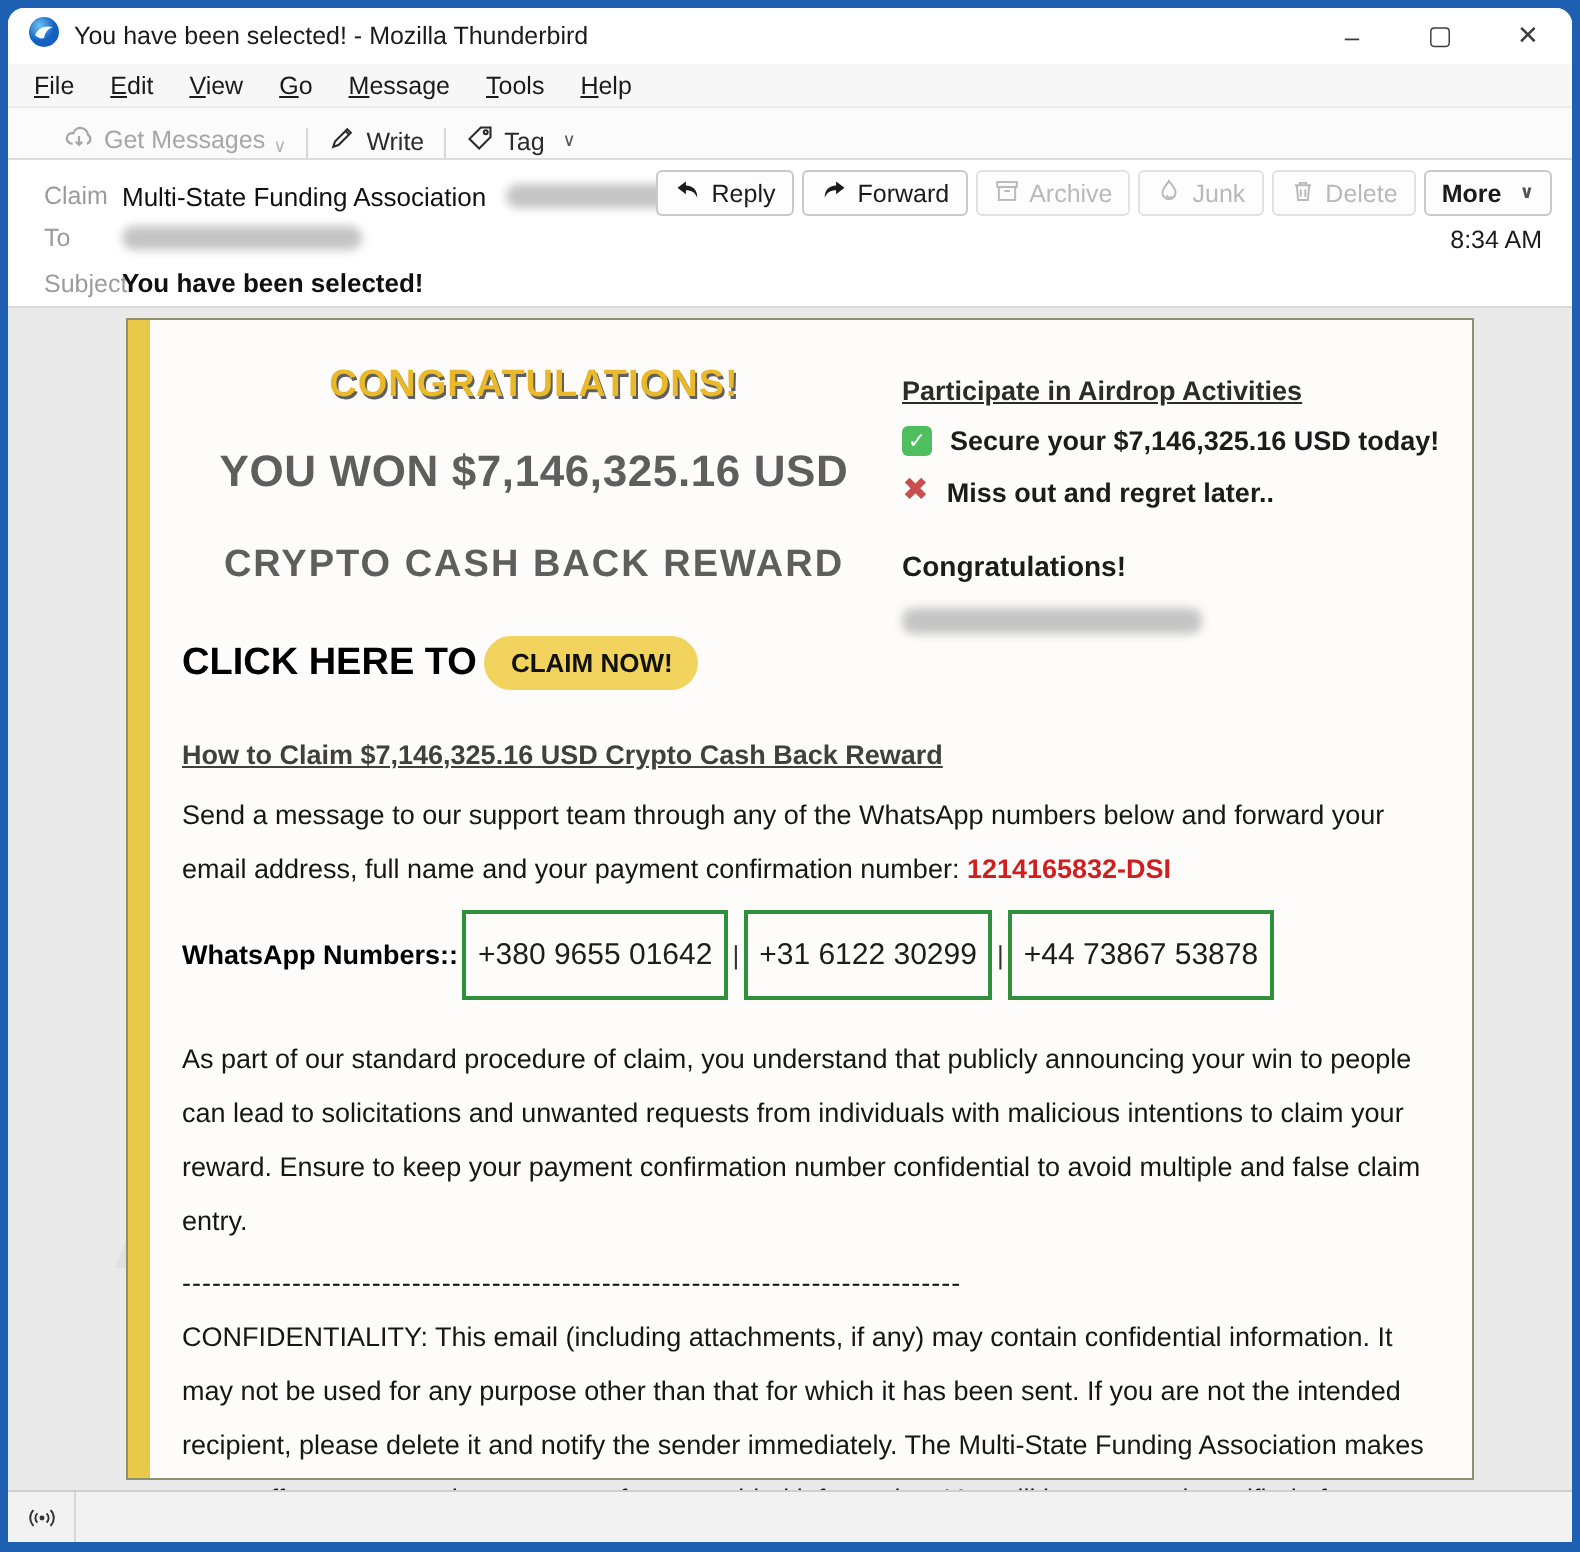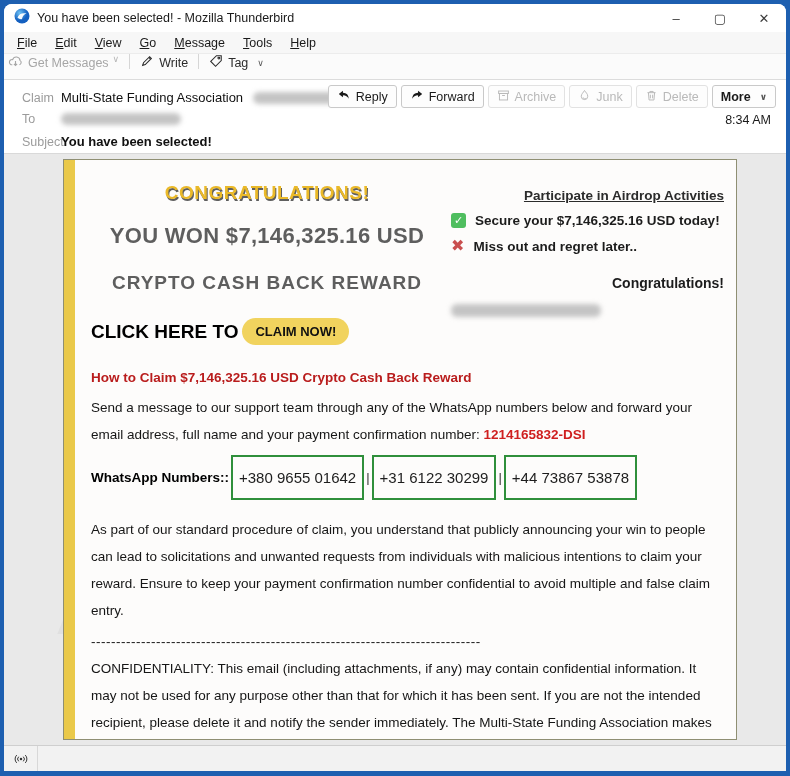--- a/index.html
+++ b/index.html
@@ -12,21 +12,21 @@
   .tb-left{display:flex;align-items:center;gap:7px}
   .tb-title{font-size:12.5px;color:#1a1a1a}
   .tb-controls{display:flex;height:28px}
   .wbtn{width:44px;display:flex;align-items:center;justify-content:center;font-size:13px;color:#3c3c3c;cursor:default}
 
   
   .menubar{height:21px;background:#f7f7f7;display:flex;align-items:center;gap:18px;padding-left:13px;font-size:12.5px;color:#1a1a1a;flex:0 0 auto}
   .menu-item u{text-decoration:underline}
 
   
-  .toolbar{height:27px;background:#fbfbfb;display:flex;align-items:flex-start;padding-left:4px;border-bottom:1px solid #dcdcdc;border-top:1px solid #ececec;flex:0 0 auto;font-size:12.5px;color:#2b2b2b}
+  .toolbar{height:27px;background:#fbfbfb;display:flex;align-items:flex-end;padding-left:28px;border-bottom:1px solid #dcdcdc;border-top:1px solid #ececec;flex:0 0 auto;font-size:12.5px;color:#2b2b2b}
   .tbtn{display:flex;align-items:center;gap:5px}
   .tbtn.disabled{color:#a6a6a6}
   .chev{font-size:9px;margin-left:4px;color:#555}
   .chev.dis{color:#b5b5b5}
   .vsep{width:1px;height:15px;background:#d6d6d6;margin:0 10px}
   .icon-svg{display:inline-block;vertical-align:middle}
 
   
   .headerpane{height:74px;background:#fff;position:relative;border-bottom:1px solid #d9d9d9;flex:0 0 auto}
   .h-row{position:absolute;left:18px;display:flex;align-items:center}
@@ -49,29 +49,29 @@
   .inner{flex:1;padding:16px 12px 0 16px;position:relative;font-size:13.5px;color:#141414}
 
   .topcols{display:flex}
   .leftcol{width:352px;text-align:center;padding-top:6px;flex:0 0 auto}
   .congrats{font-size:19px;font-weight:800;color:#eab929;letter-spacing:.5px;text-shadow:1px 1.5px 0 #5f5f5f}
   .won{font-size:22px;color:#5e5e5e;font-weight:600;margin-top:19px;letter-spacing:.3px}
   .crypto{font-size:19px;color:#5e5e5e;font-weight:600;margin-top:23px;letter-spacing:1px}
   .clickrow{display:flex;align-items:center;justify-content:flex-start;gap:4px;margin-top:24px}
   .clickhere{font-size:19px;font-weight:800;color:#000}
   .claimbtn{background:#f1d35e;border:none;border-radius:14px;padding:6px 13px;font-size:13px;font-weight:800;color:#111;font-family:inherit}
-  .rightcol{flex:1;padding-left:8px;padding-top:12px;text-align:right}
+  .rightcol{flex:1;padding-left:8px;padding-top:12px;text-align:left}
   .airdrop{font-weight:700;text-decoration:underline;color:#2b2b2b;font-size:13.5px}
   .featrow{display:flex;align-items:center;gap:9px;margin-top:10px;font-weight:700;font-size:13.5px;color:#1c1c1c}
   .checkbox{width:15px;height:15px;background:#4fbe5f;border-radius:3px;color:#fff;font-size:11px;display:flex;align-items:center;justify-content:center;flex:0 0 auto}
   .crossmark{color:#c94f4f;font-size:16px;font-weight:700;flex:0 0 auto;line-height:1}
   .congrats2{margin-top:21px;font-weight:700;font-size:14px;color:#1c1c1c}
   .blob2{margin-top:13px;width:150px;height:13px;border-radius:6px;background:#c4c4c4;filter:blur(2.5px)}
 
-  .howto{margin-top:25px;font-weight:700;font-size:13.5px;color:#b91c1c}
+  .howto{margin-top:25px;font-weight:700;text-decoration:underline;font-size:13.5px;color:#404040}
   .para{line-height:27px;margin-top:9px;color:#161616}
   .rednum{color:#cf1f1f;font-weight:700}
   .warow{display:flex;align-items:center;gap:2px;margin-top:7px}
   .walabel{font-weight:700;color:#000}
   .wabox{border:2px solid #2f8f3b;padding:12px 6px;font-size:15px;color:#1d1d1d;white-space:nowrap}
   .wasep{color:#333;font-size:13px}
   .divider{line-height:27px;margin-top:4px;color:#161616;letter-spacing:.5px}
 
   
   .statusbar{height:26px;background:#f2f2f2;border-top:1px solid #cfcfcf;display:flex;align-items:center;flex:0 0 auto}

